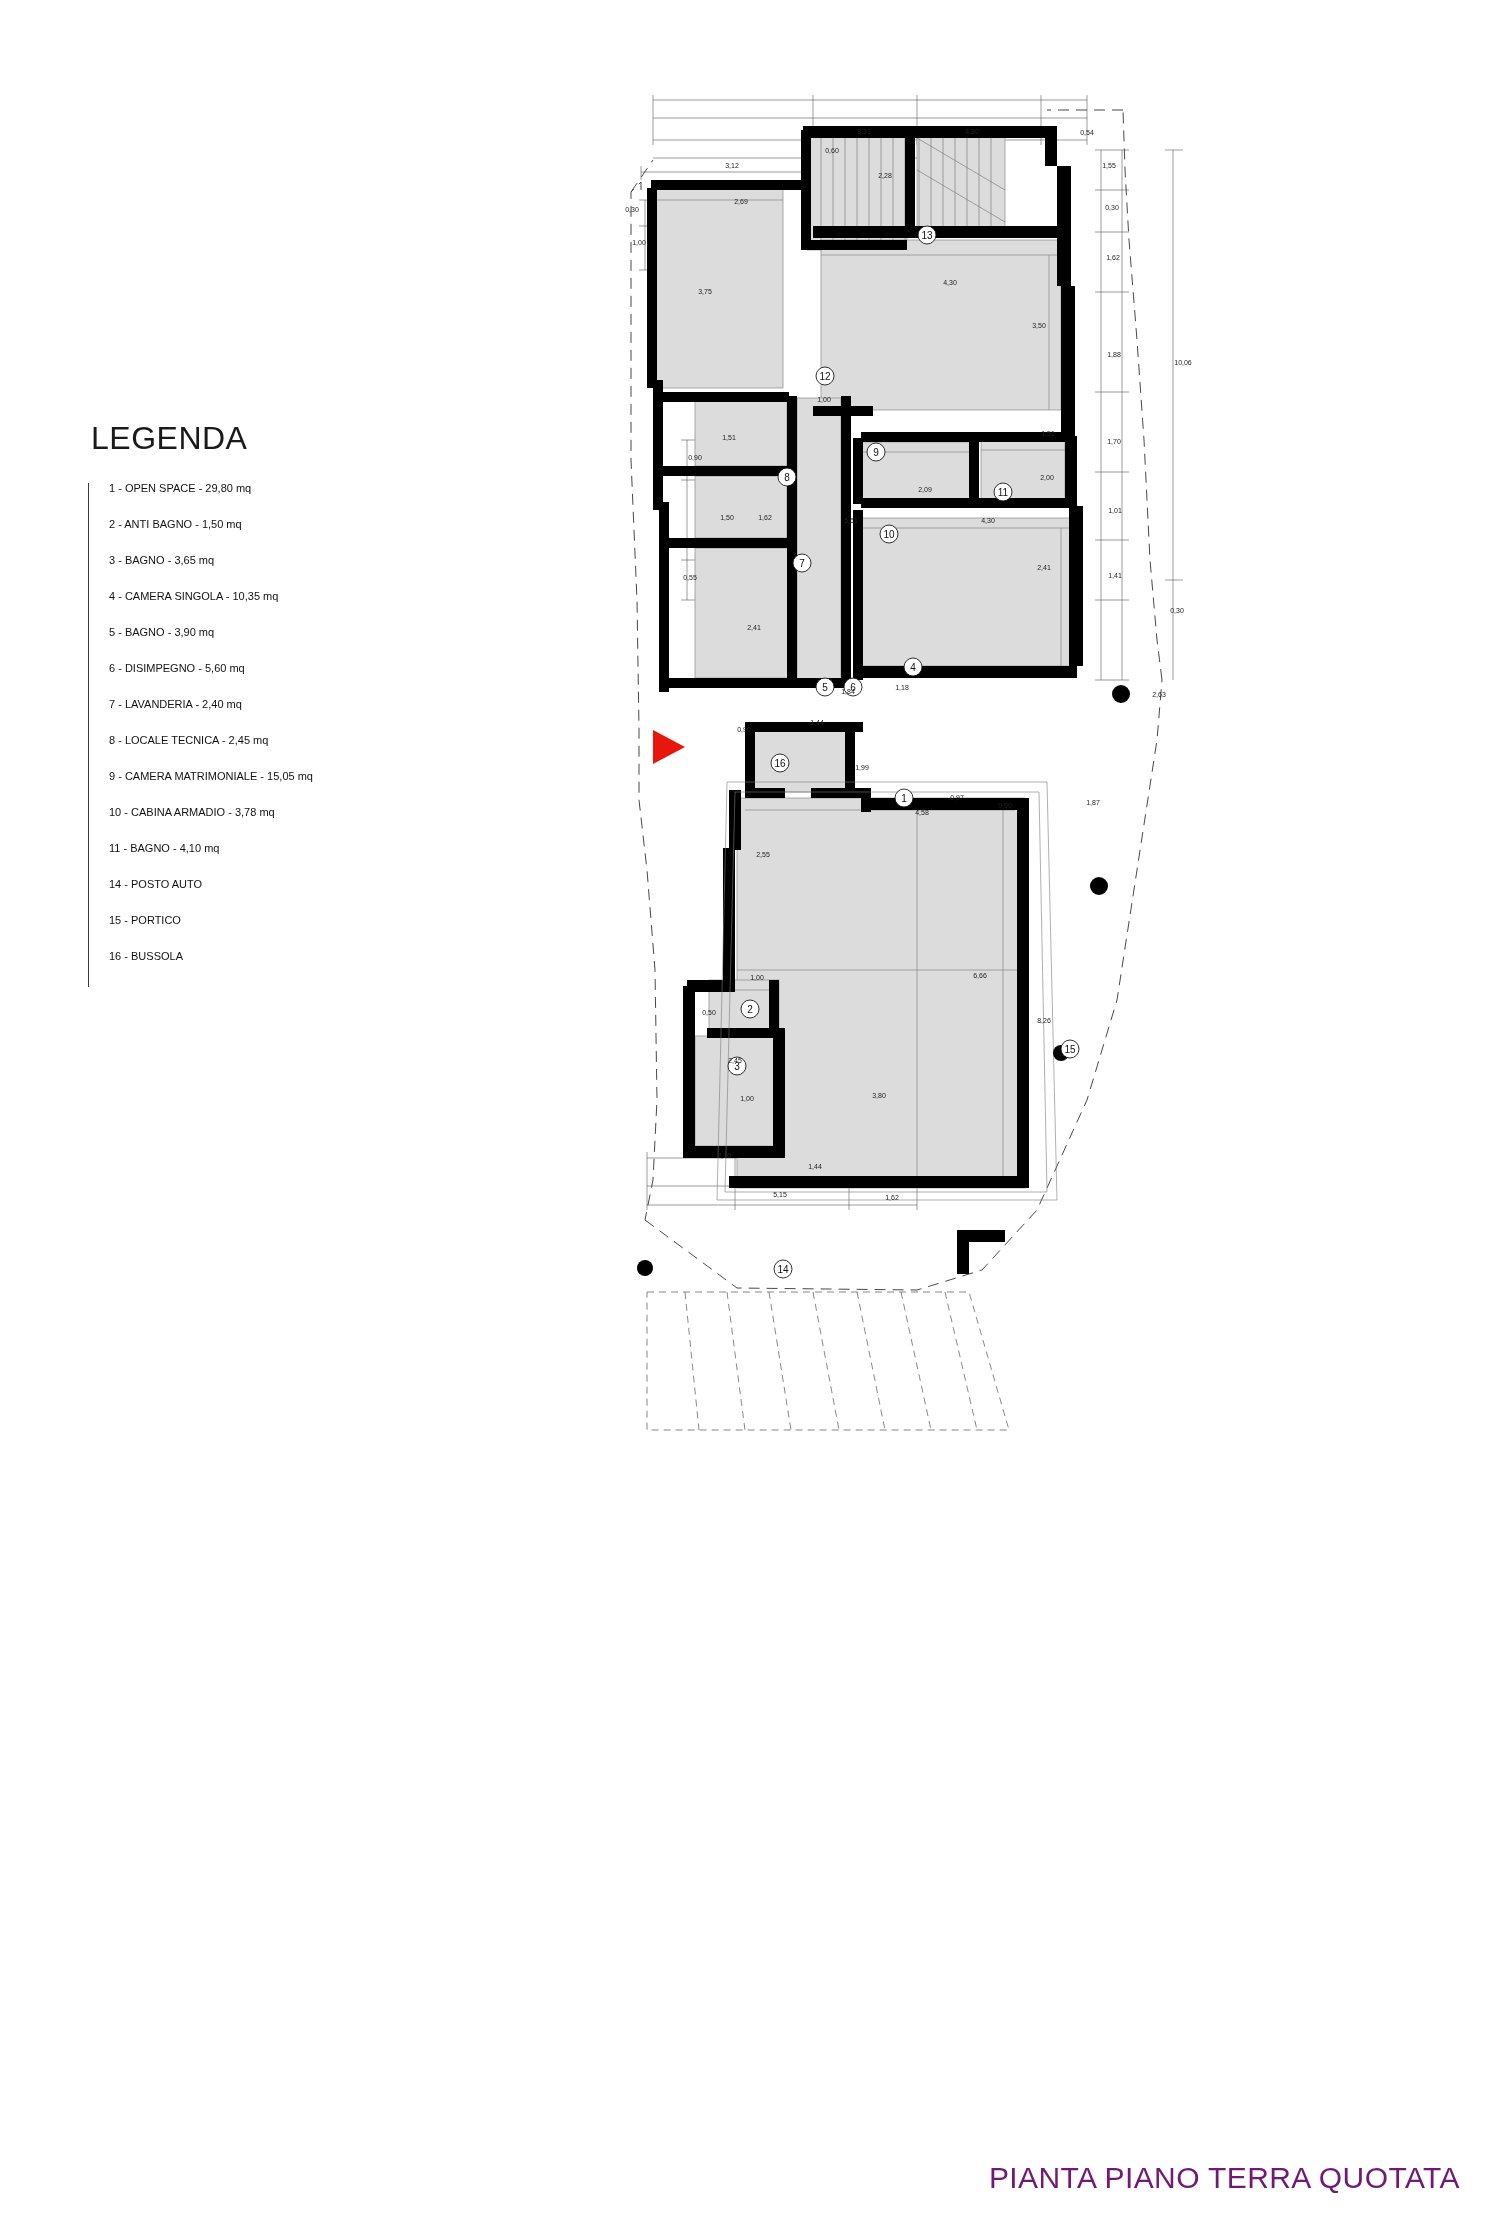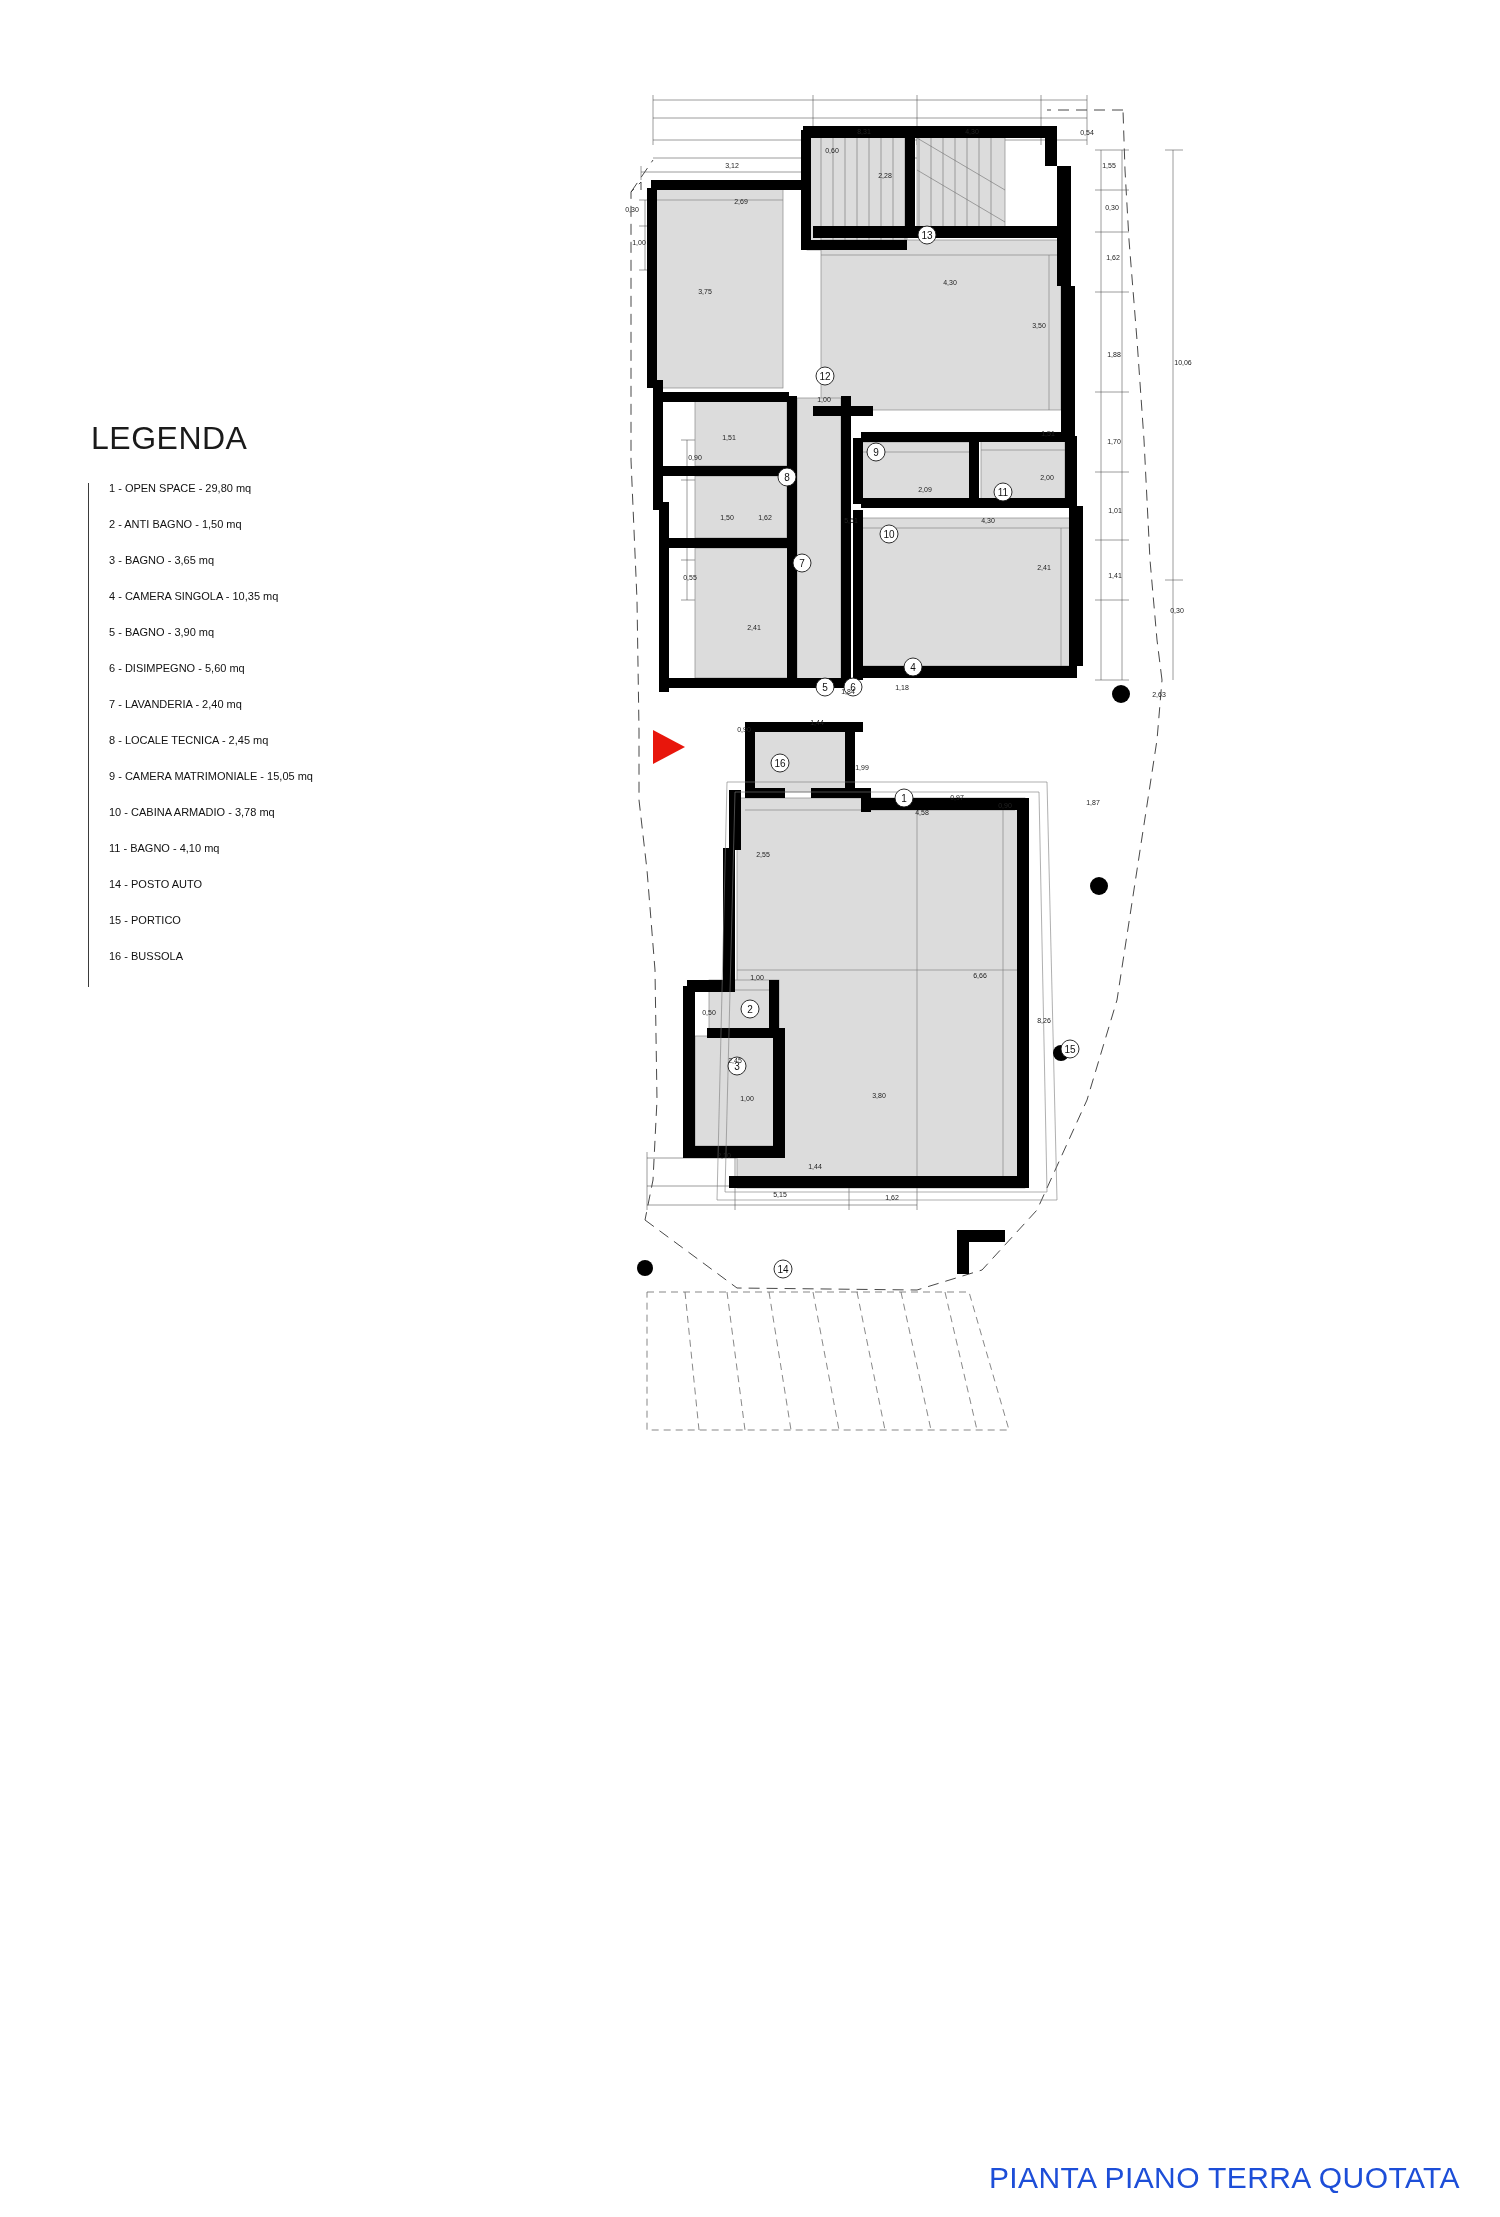--- a/index.html
+++ b/index.html
@@ -47,21 +47,21 @@
 
   
   #sheet-title {
     position: absolute;
     left: 0;
     right: 40px;
     bottom: 22px;
     text-align: right;
     font-size: 30px;
     letter-spacing: 0.4px;
-    color: #1d4ed8;
+    color: #701a75;
     padding-left: 28px;
   }
 
   
   #drawing-wrap {
     position: absolute;
     left: 347px;
     top: 40px;
     width: 1140px;
     height: 1400px;

